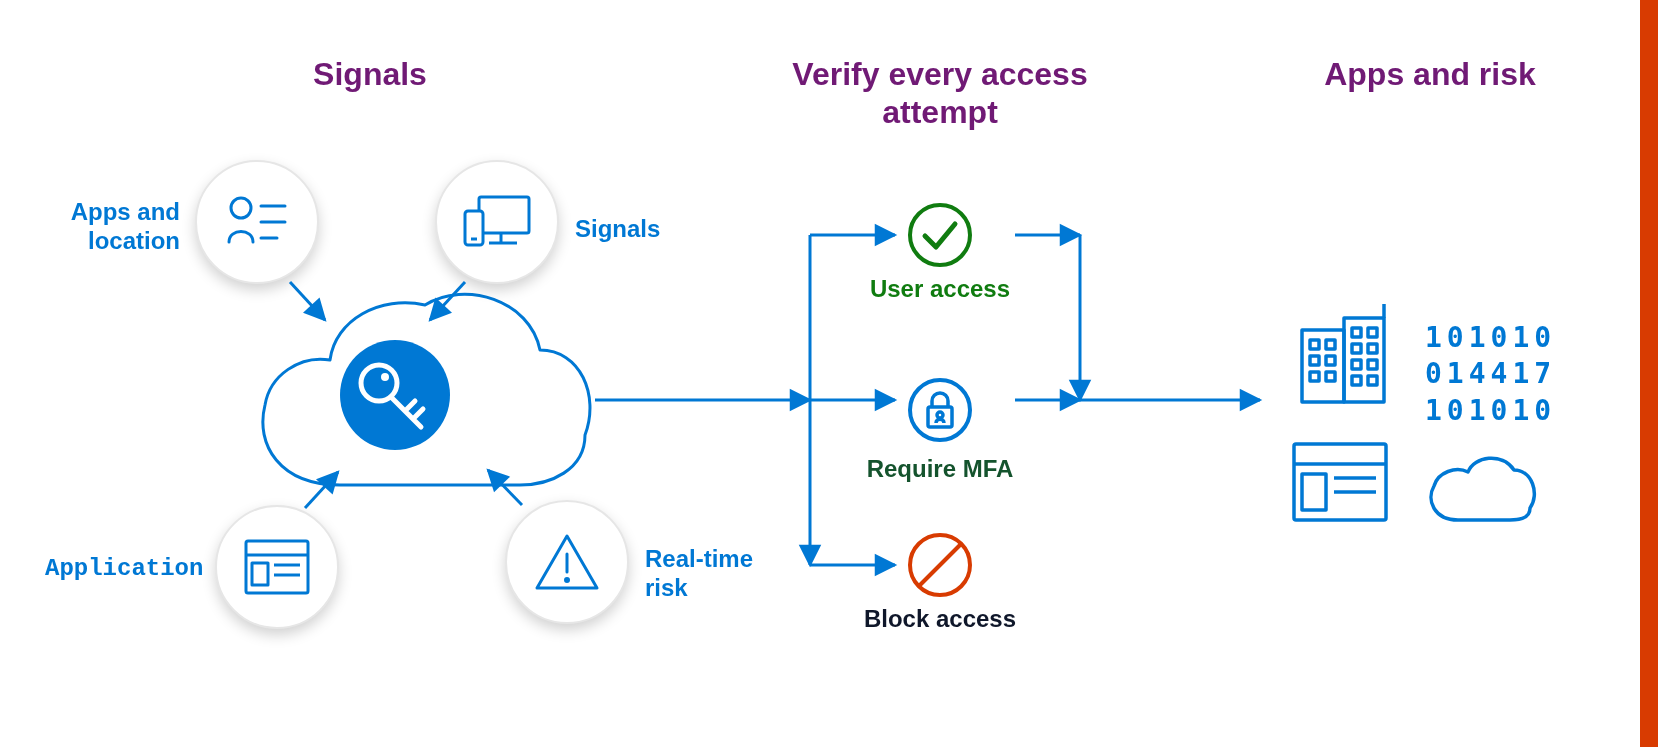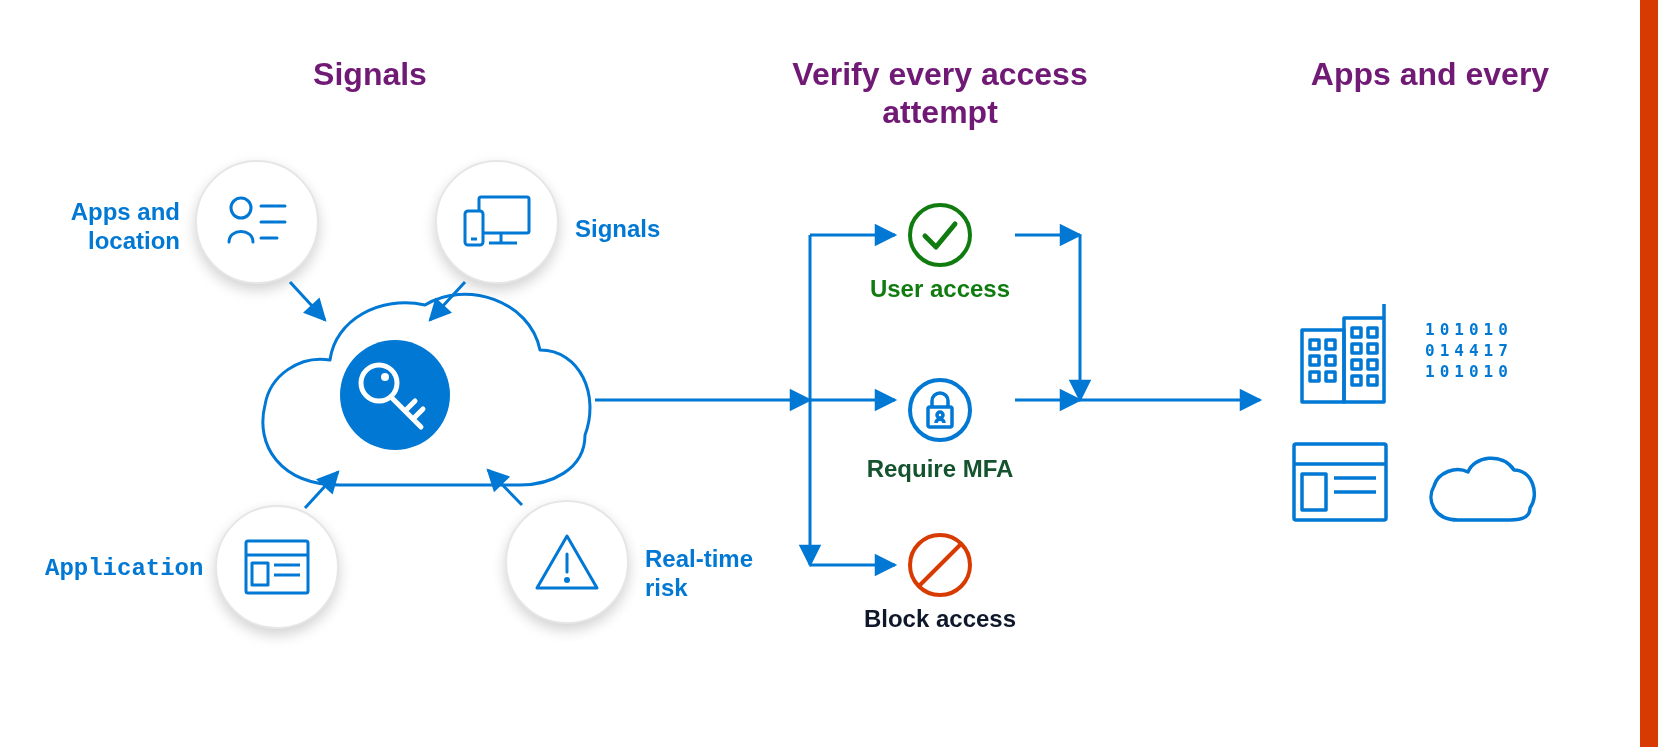--- a/index.html
+++ b/index.html
@@ -61,21 +61,21 @@
   }
   svg { display: block; }
 </style>
 </head>
 <body>
 
 <div class="accent-bar"></div>
 
 <div class="heading" style="left:300px; top:55px; width:140px;">Signals</div>
 <div class="heading" style="left:770px; top:55px; width:340px;">Verify every access attempt</div>
-<div class="heading" style="left:1300px; top:55px; width:260px;">Apps and every</div>
+<div class="heading" style="left:1300px; top:55px; width:260px;">Apps and risk</div>
 
 <div class="label right" style="left:50px; top:198px; width:130px;">Apps and location</div>
 <div class="label" style="left:575px; top:215px;">Signals</div>
 <div class="label right" style="left:45px; top:555px; width:155px;font-family:Liberation Mono, monospace;">Application</div>
 <div class="label" style="left:645px; top:545px; width:140px;">Real-time risk</div>
 
 <div class="outcome-label green" style="left:850px; top:275px; width:180px;">User access</div>
 <div class="outcome-label blue" style="left:850px; top:455px; width:180px;">Require MFA</div>
 <div class="outcome-label orange" style="left:850px; top:605px; width:180px;">Block access</div>
 
@@ -210,21 +210,21 @@
       <rect x="78" y="28" width="9" height="9"></rect>
     <rect x="62" y="44" width="9" height="9"></rect>
       <rect x="78" y="44" width="9" height="9"></rect>
     <rect x="62" y="60" width="9" height="9"></rect>
       <rect x="78" y="60" width="9" height="9"></rect>
     <rect x="62" y="76" width="9" height="9"></rect>
       <rect x="78" y="76" width="9" height="9"></rect>
   </g>
 </svg>
 
-<div style="position:absolute; left:1425px; top:320px; font-family:monospace; font-size:16px; letter-spacing:5px; line-height:1.3; color:#0078d4; font-weight:600;">
+<div style="position:absolute; left:1425px; top:320px; font-family:monospace; font-size:28px; letter-spacing:5px; line-height:1.3; color:#0078d4; font-weight:600;">
   <div>101010</div>
   <div>014417</div>
   <div>101010</div>
 </div>
 
 <svg style="position:absolute; left:1290px; top:440px;" width="100" height="85" viewBox="0 0 100 85">
   <g stroke="#0078d4" stroke-width="3.5" fill="none" stroke-linejoin="round">
     <rect x="4" y="4" width="92" height="76" rx="2"></rect>
     <line x1="4" y1="24" x2="96" y2="24"></line>
     <rect x="12" y="34" width="24" height="36"></rect>

